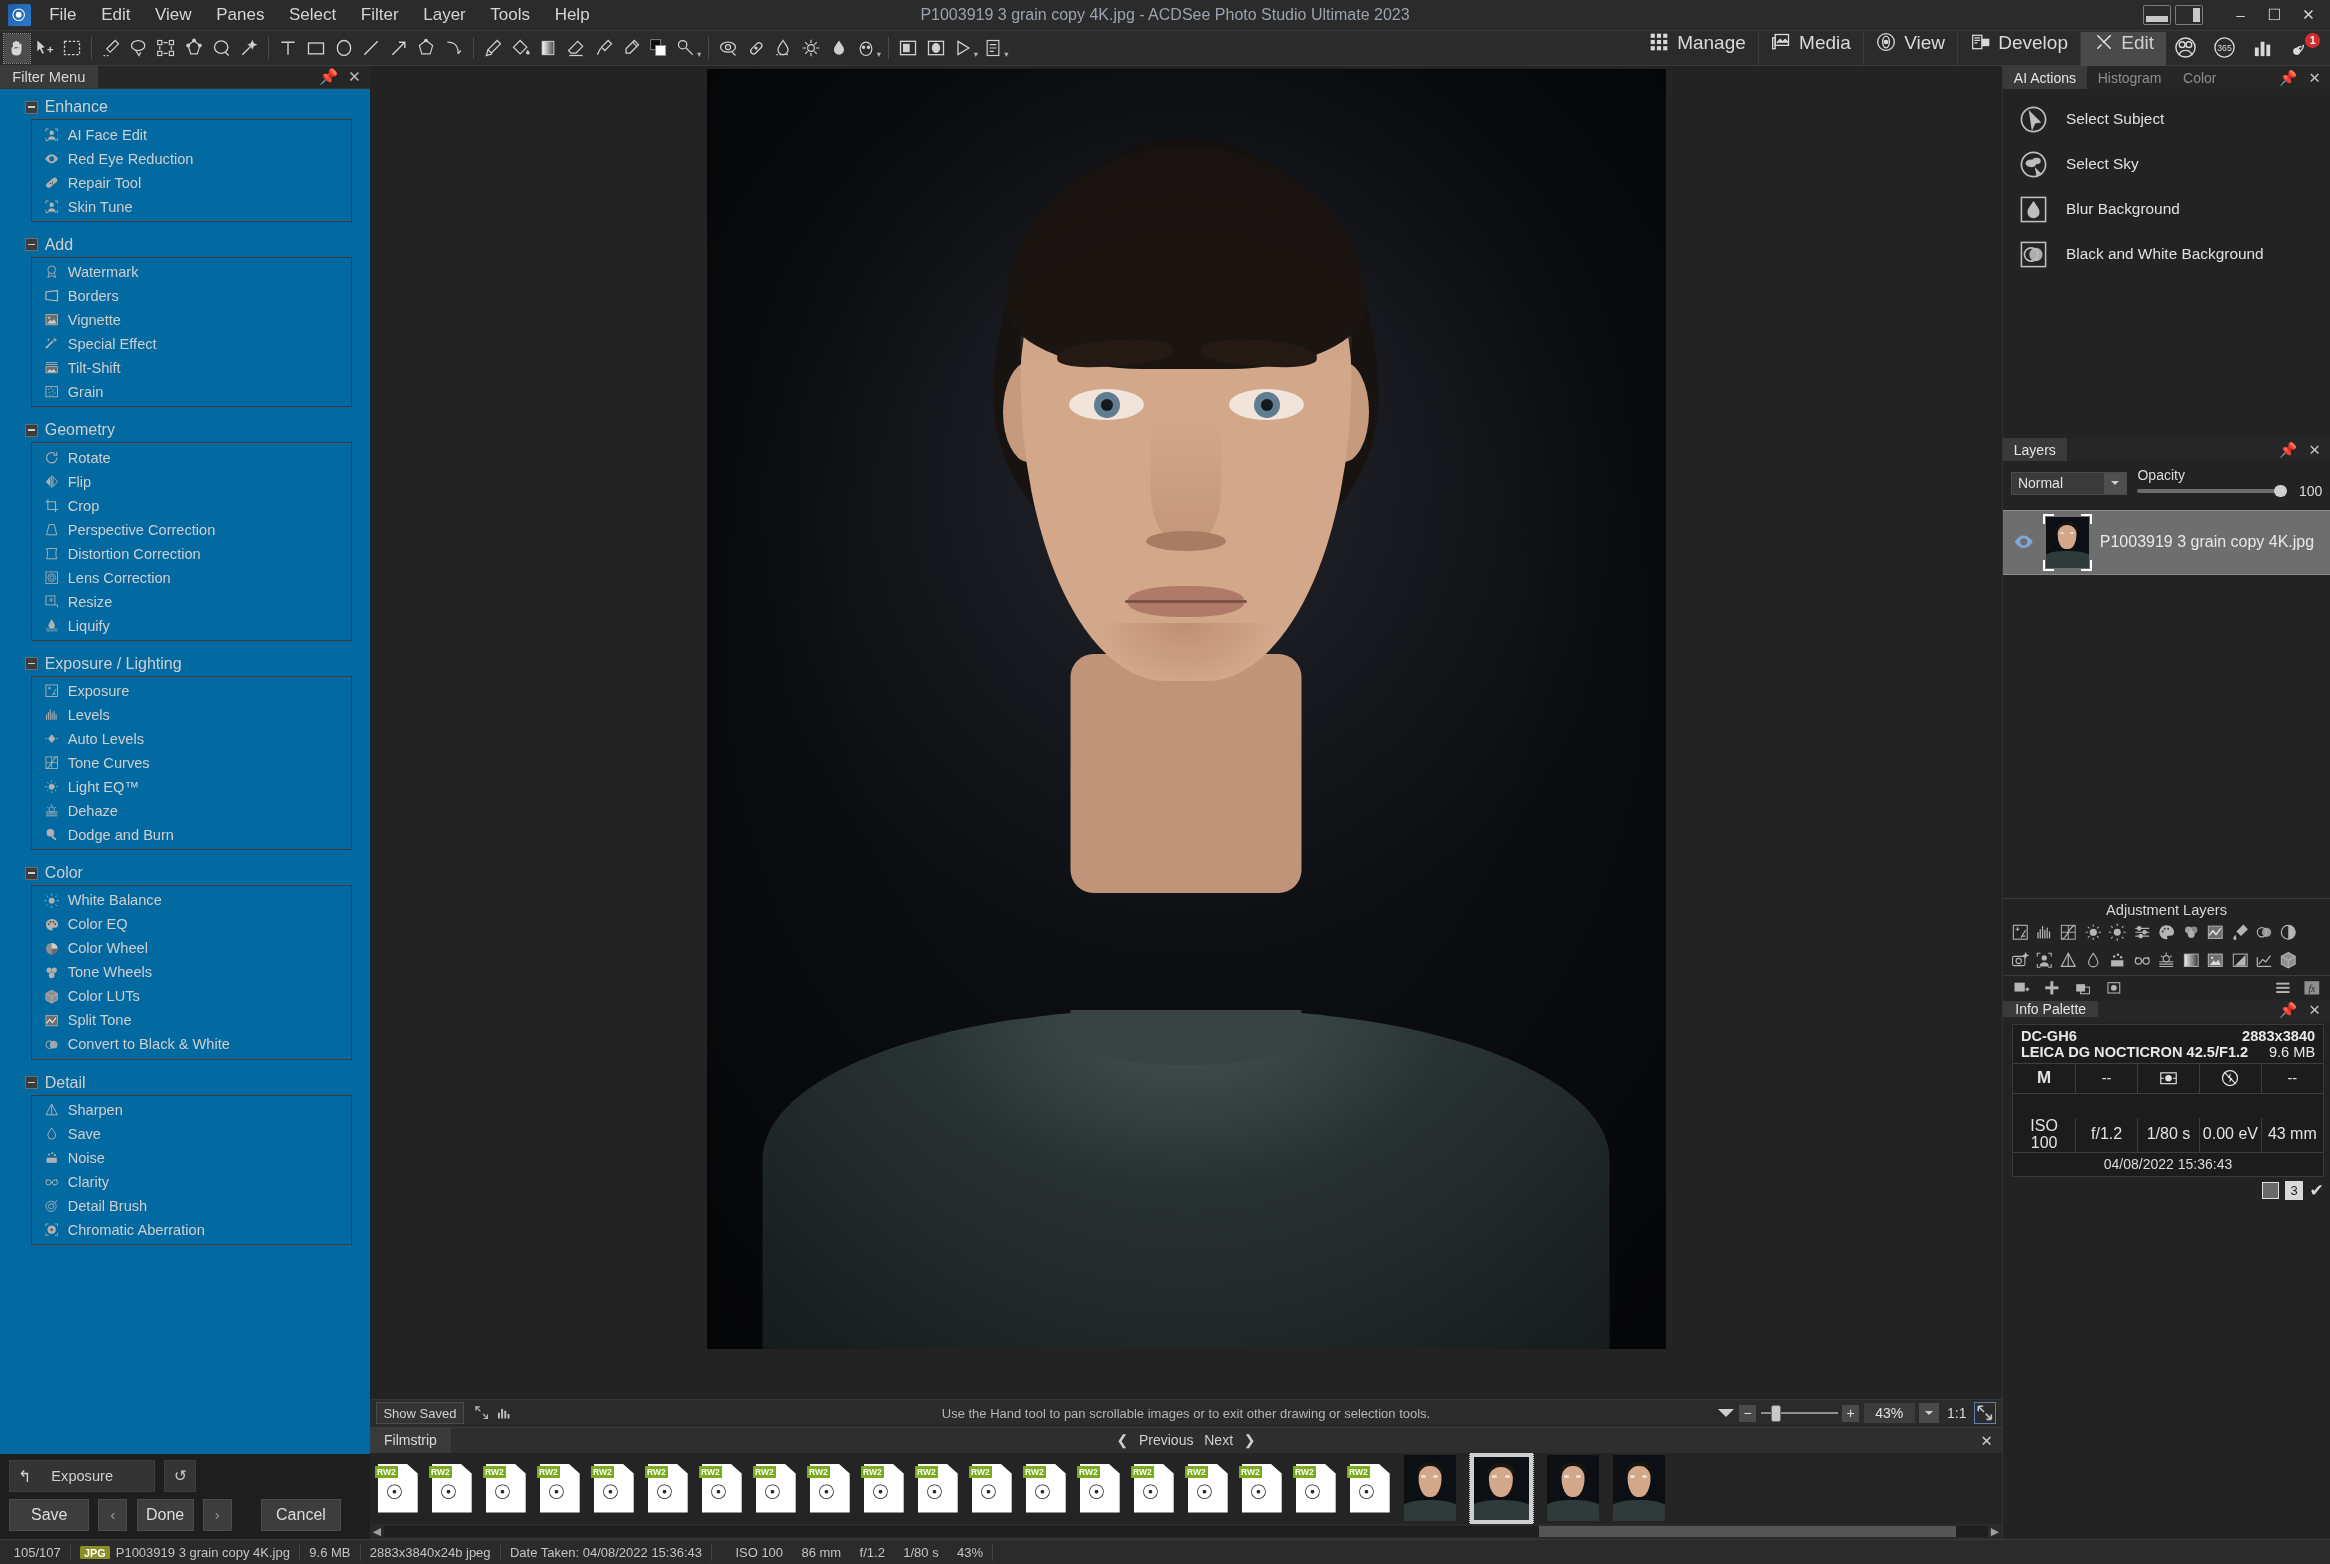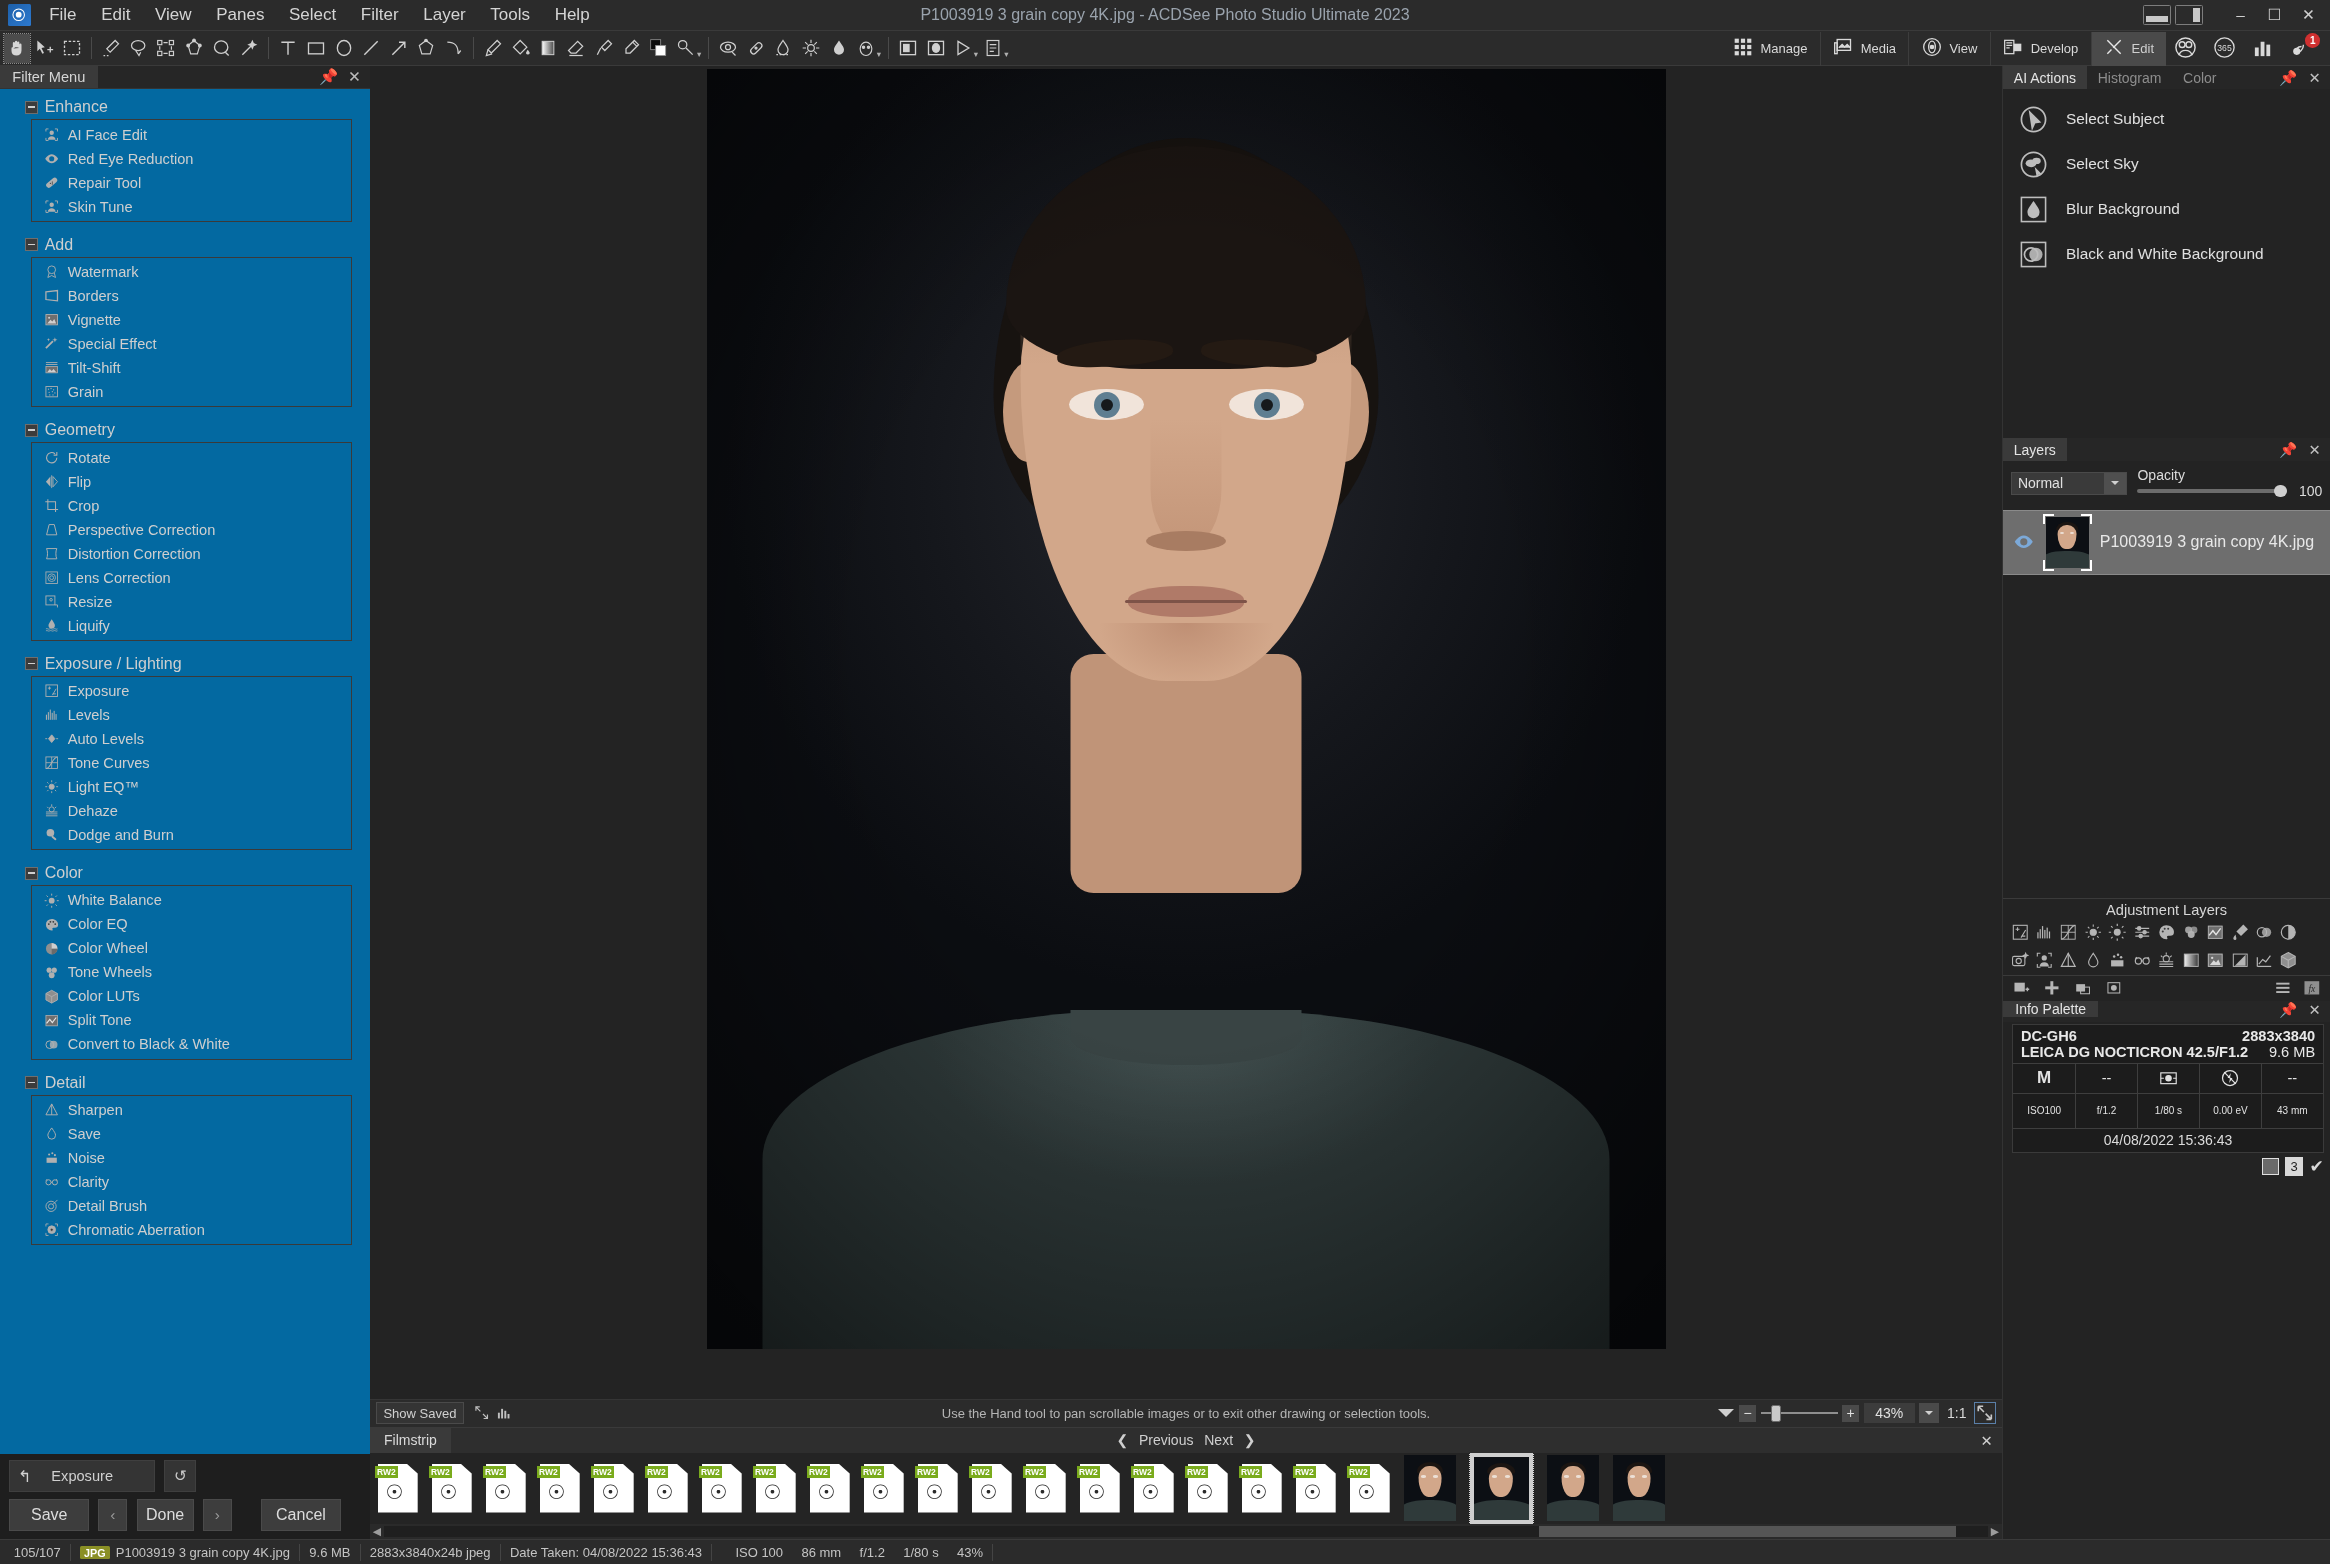--- a/index.html
+++ b/index.html
@@ -44,22 +44,22 @@
   }
   .panel-toggle .pt.a::after{content:"";position:absolute;left:2.3px;right:2.3px;bottom:2.3px;height:6.2px;background:#c8c8c8;}
   .panel-toggle .pt.b::after{content:"";position:absolute;right:2.3px;top:2.3px;bottom:2.3px;width:7px;background:#c8c8c8;}
 
   
   .modebar {
     position:absolute; right: 7.7px; top: 31px; height: 35px; display:flex; align-items:center;
     z-index: 5;
   }
   .modetab {
-    display:flex; align-items:center; gap:7.7px; padding: 0 12.3px; height:34px;
-    font-size: 13px; color:#d9d9d9; border-left:0.8px solid #3d3d3d;
+    display:flex; gap:7.7px; padding: 0 12.3px; height:34px;
+    font-size: 19px; color:#d9d9d9; border-left:0.8px solid #3d3d3d;
   }
   .modetab:first-child { border-left:none; }
   .modetab.active { background:#4a4a4a; color:#cfcfcf; }
   .modetab svg { width:20px; height:20px; }
   .iconbtn-top {
     width: 39px; height:34px; display:flex; align-items:center; justify-content:center;
     position:relative;
   }
   .iconbtn-top svg { width:23px; height:23px; }
   .badge {
@@ -307,21 +307,21 @@
   .ip-body { background:#1c1c1c; border:0.8px solid #3a3a3a; margin: 2.3px 6.2px 0 9.2px; }
   .ip-r1 { display:flex; justify-content:space-between; padding: 2.3px 7.7px 0 7.7px; font-size:14.6px; font-weight:bold; color:#e8e8e8;}
   .ip-r2 { display:flex; justify-content:space-between; padding: 0 7.7px 3.1px 7.7px; font-size:14.6px; font-weight:bold; color:#e8e8e8;
            border-bottom:0.8px solid #3e3e3e;}
   .ip-r2 .sz { font-weight:normal; }
   .ip-grid { display:grid; grid-template-columns: repeat(5,1fr); border-bottom:0.8px solid #3e3e3e; }
   .ip-cell { display:flex; align-items:center; justify-content:center; height:29px; font-size:14.6px; color:#e2e2e2;
              border-left:0.8px solid #3e3e3e; }
   .ip-cell:first-child { border-left:none; }
   .ip-cell.bold { font-weight:bold; font-size:17px; }
-  .ip-grid2 .ip-cell { height:34px; flex-direction:row; line-height:1.05; font-size:10px;}
+  .ip-grid2 .ip-cell { height:34px; flex-direction:column; line-height:1.05; font-size:16px;margin-top:24px;}
   .ip-date { text-align:center; font-size:14px; color:#dcdcdc; padding: 3.1px 0 3.9px; }
   .ip-foot { display:flex; justify-content:flex-end; align-items:center; gap:6.2px; padding: 3.1px 6.2px 1.5px 0; }
   .ip-foot .sq { width:17px; height:17px; border:1.5px solid #e0e0e0; background:#6a6a6a;}
   .ip-foot .num { width:18.5px; height:18.5px; background:#d9d9d9; color:#1e1e1e; font-size:13px; display:flex; align-items:center; justify-content:center;}
   .ip-foot .chk { font-size:17px; color:#d9d9d9;}
 
   
   .statusbar {
     height: 26px; background:#2b2b2b; border-top:0.8px solid #3a3a3a; display:flex; align-items:center;
     font-size:13px; color:#c4c4c4; flex:0 0 auto; padding-left:4.6px;

